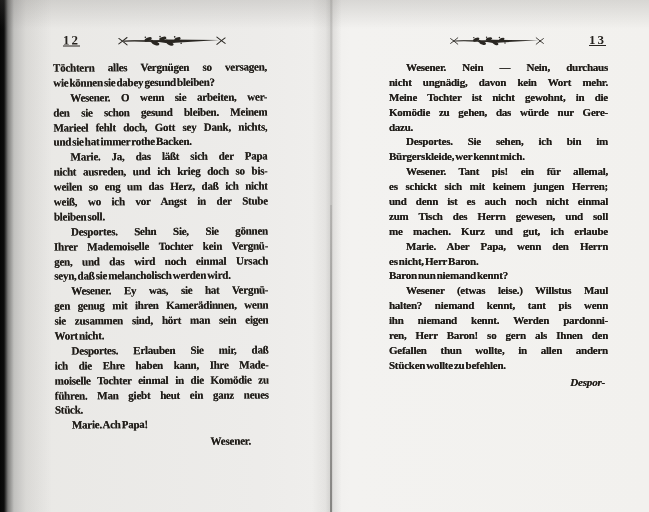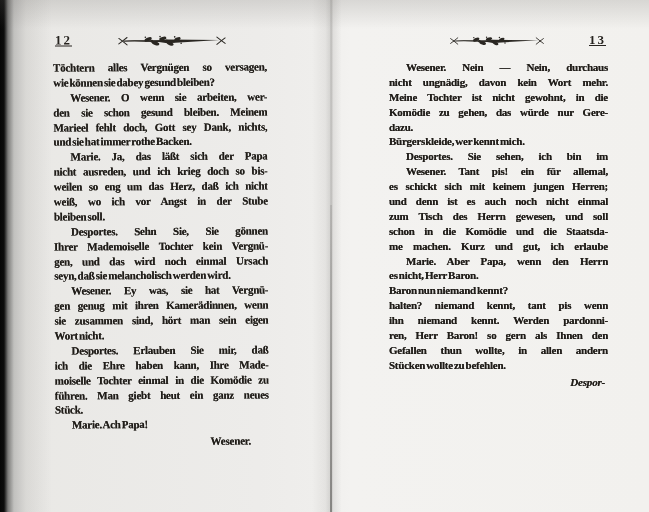--- a/index.html
+++ b/index.html
@@ -22,21 +22,21 @@
   .gutter::after { content:""; position:absolute; left:18px; top:40%; bottom:0; width:2px;
     background:linear-gradient(180deg, rgba(40,38,35,.10), rgba(40,38,35,.40)); }
 
   .page { position:absolute; color:#201d19; }
   .page.left  { left:54px;  top:30px; width:214px; transform:rotate(-0.3deg); }
   .page.right { left:389px; top:30px; width:219px; }
 
   .pheader { position:relative; height:22px; margin-bottom:8px; }
   .pnum { position:absolute; top:2px; font-size:13px; font-weight:bold; letter-spacing:2px;
           color:#26231f; }
-  .page.left  .pnum { left:2px;text-decoration:underline; }
+  .page.left  .pnum { left:10px;text-decoration:underline; }
   .page.right .pnum { right:2px;text-decoration:underline; }
   .ornament { position:absolute; top:3px; left:50%; }
   .page.left  .ornament { transform:translateX(-50%) translateX(12px); }
   .page.right .ornament { transform:translateX(-50%) translateX(-2px); }
   .ornament svg { display:block; }
 
   .pbody { font-size:11px; font-weight:bold; line-height:14.9px;
            letter-spacing:-0.25px; word-spacing:-1.4px;
            text-shadow:0 0 .35px rgba(32,28,24,.85); }
   .line { height:14.9px; overflow:hidden; white-space:normal; }
@@ -142,31 +142,31 @@
         </svg>
       </span>
       <span class="pnum">13</span>
     </div>
     <div class="pbody">
         <div class="line indent just">Wesener. Nein — Nein, durchaus</div>
         <div class="line just">nicht ungnädig, davon kein Wort mehr.</div>
         <div class="line just">Meine Tochter ist nicht gewohnt, in die</div>
         <div class="line just">Komödie zu gehen, das würde nur Gere-</div>
         <div class="line">dazu.</div>
+        <div class="line indent just">Desportes. Sie sehen, ich bin im</div>
         <div class="line">Bürgerskleide, wer kennt mich.</div>
-        <div class="line indent just">Desportes. Sie sehen, ich bin im</div>
         <div class="line indent just">Wesener. Tant pis! ein für allemal,</div>
         <div class="line just">es schickt sich mit keinem jungen Herren;</div>
         <div class="line just">und denn ist es auch noch nicht einmal</div>
         <div class="line just">zum Tisch des Herrn gewesen, und soll</div>
-        <div class="line just">schon in die Komödie und die Staatsda-</div>
         <div class="line just">me machen. Kurz und gut, ich erlaube</div>
         <div class="line indent just">Marie. Aber Papa, wenn den Herrn</div>
         <div class="line">es nicht, Herr Baron.</div>
         <div class="line">Baron nun niemand kennt?</div>
+        <div class="line indent just">Wesener (etwas leise.) Willstus Maul</div>
         <div class="line just">halten? niemand kennt, tant pis wenn</div>
         <div class="line just">ihn niemand kennt. Werden pardonni-</div>
         <div class="line just">ren, Herr Baron! so gern als Ihnen den</div>
         <div class="line just">Gefallen thun wollte, in allen andern</div>
         <div class="line">Stücken wollte zu befehlen.</div>
       </div>
     <div class="catchword">Despor-</div>
   </div>
 
   <div class="gutter"></div>

